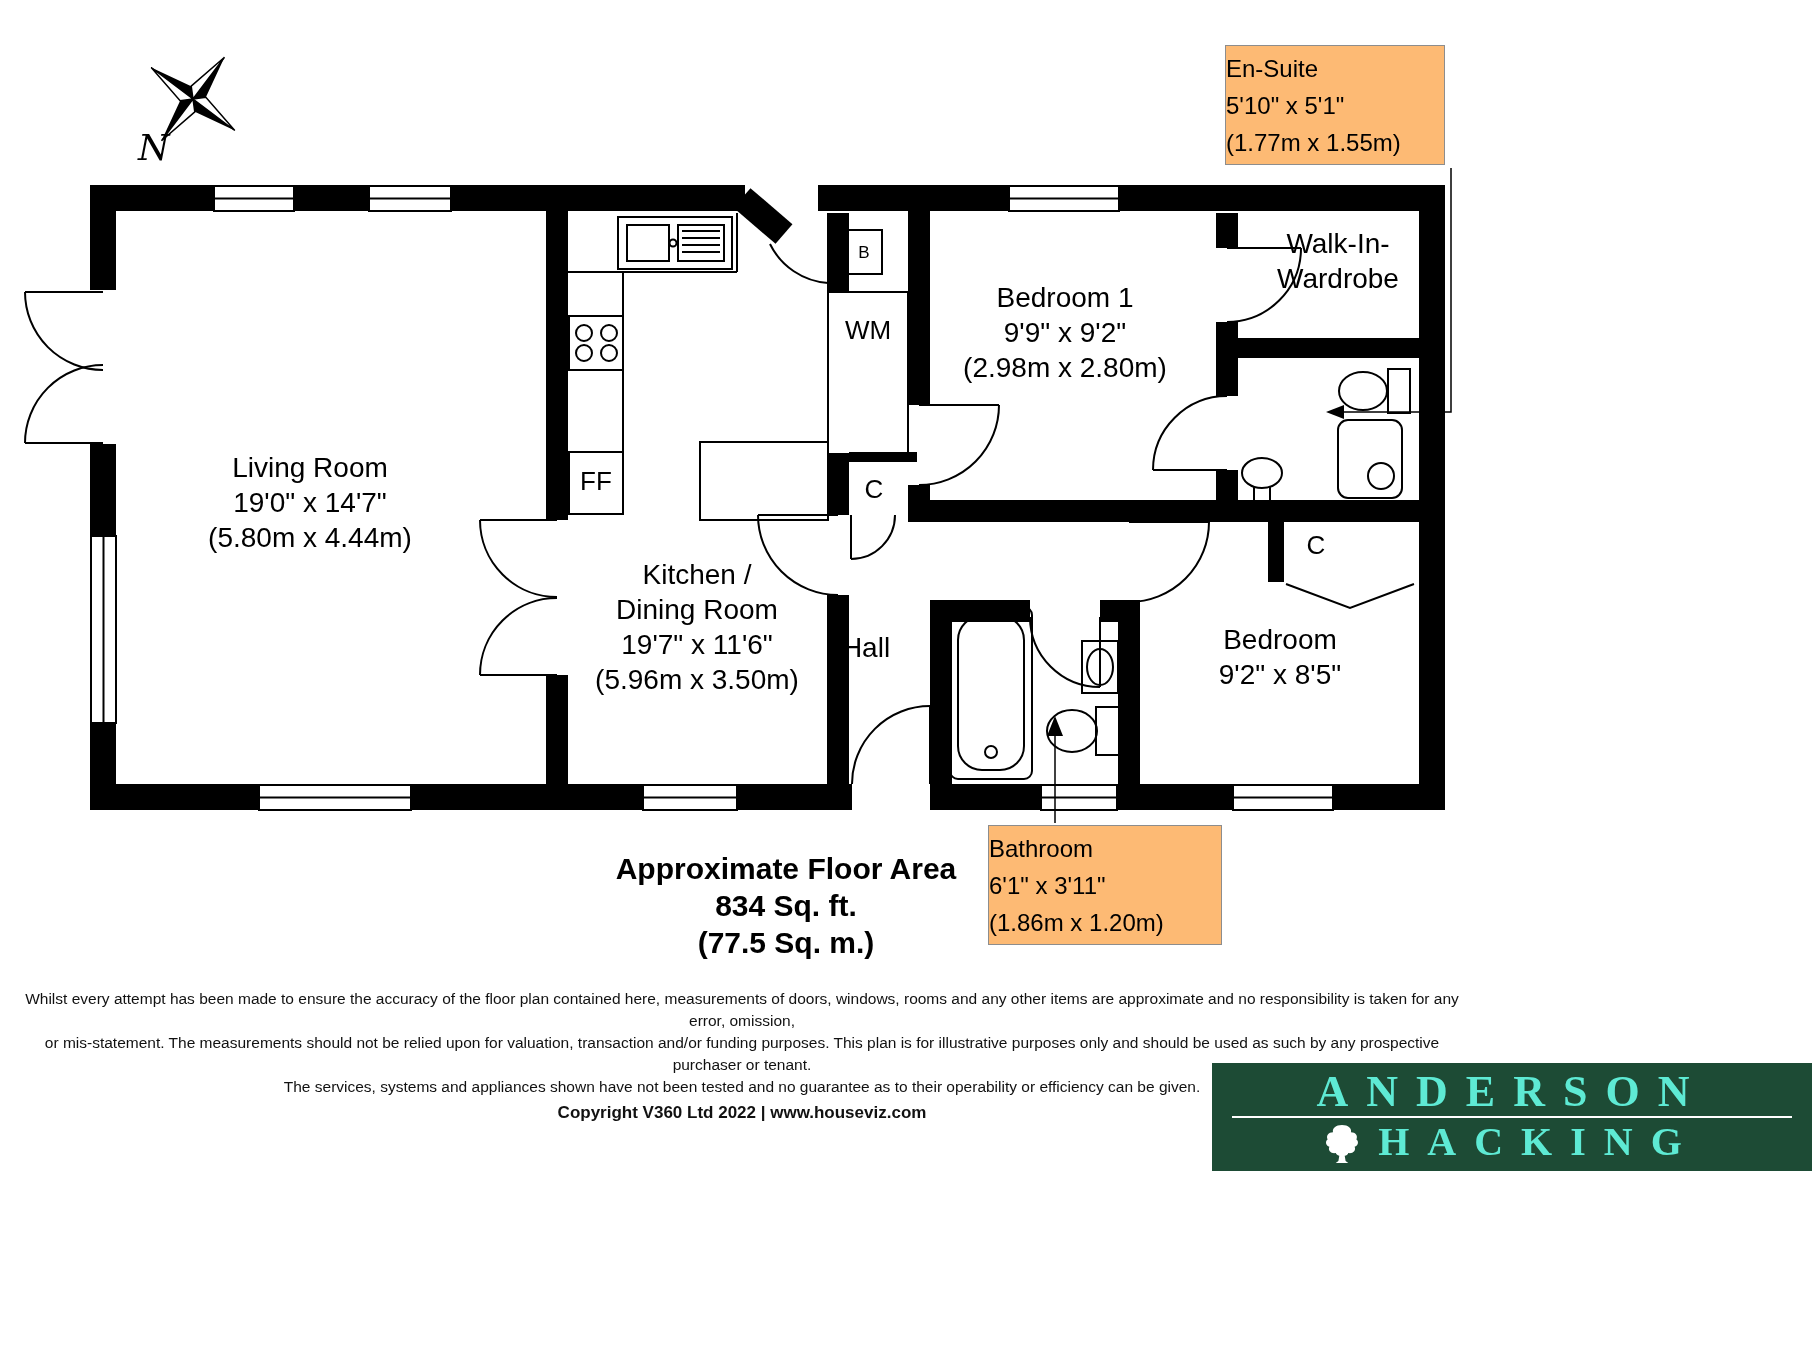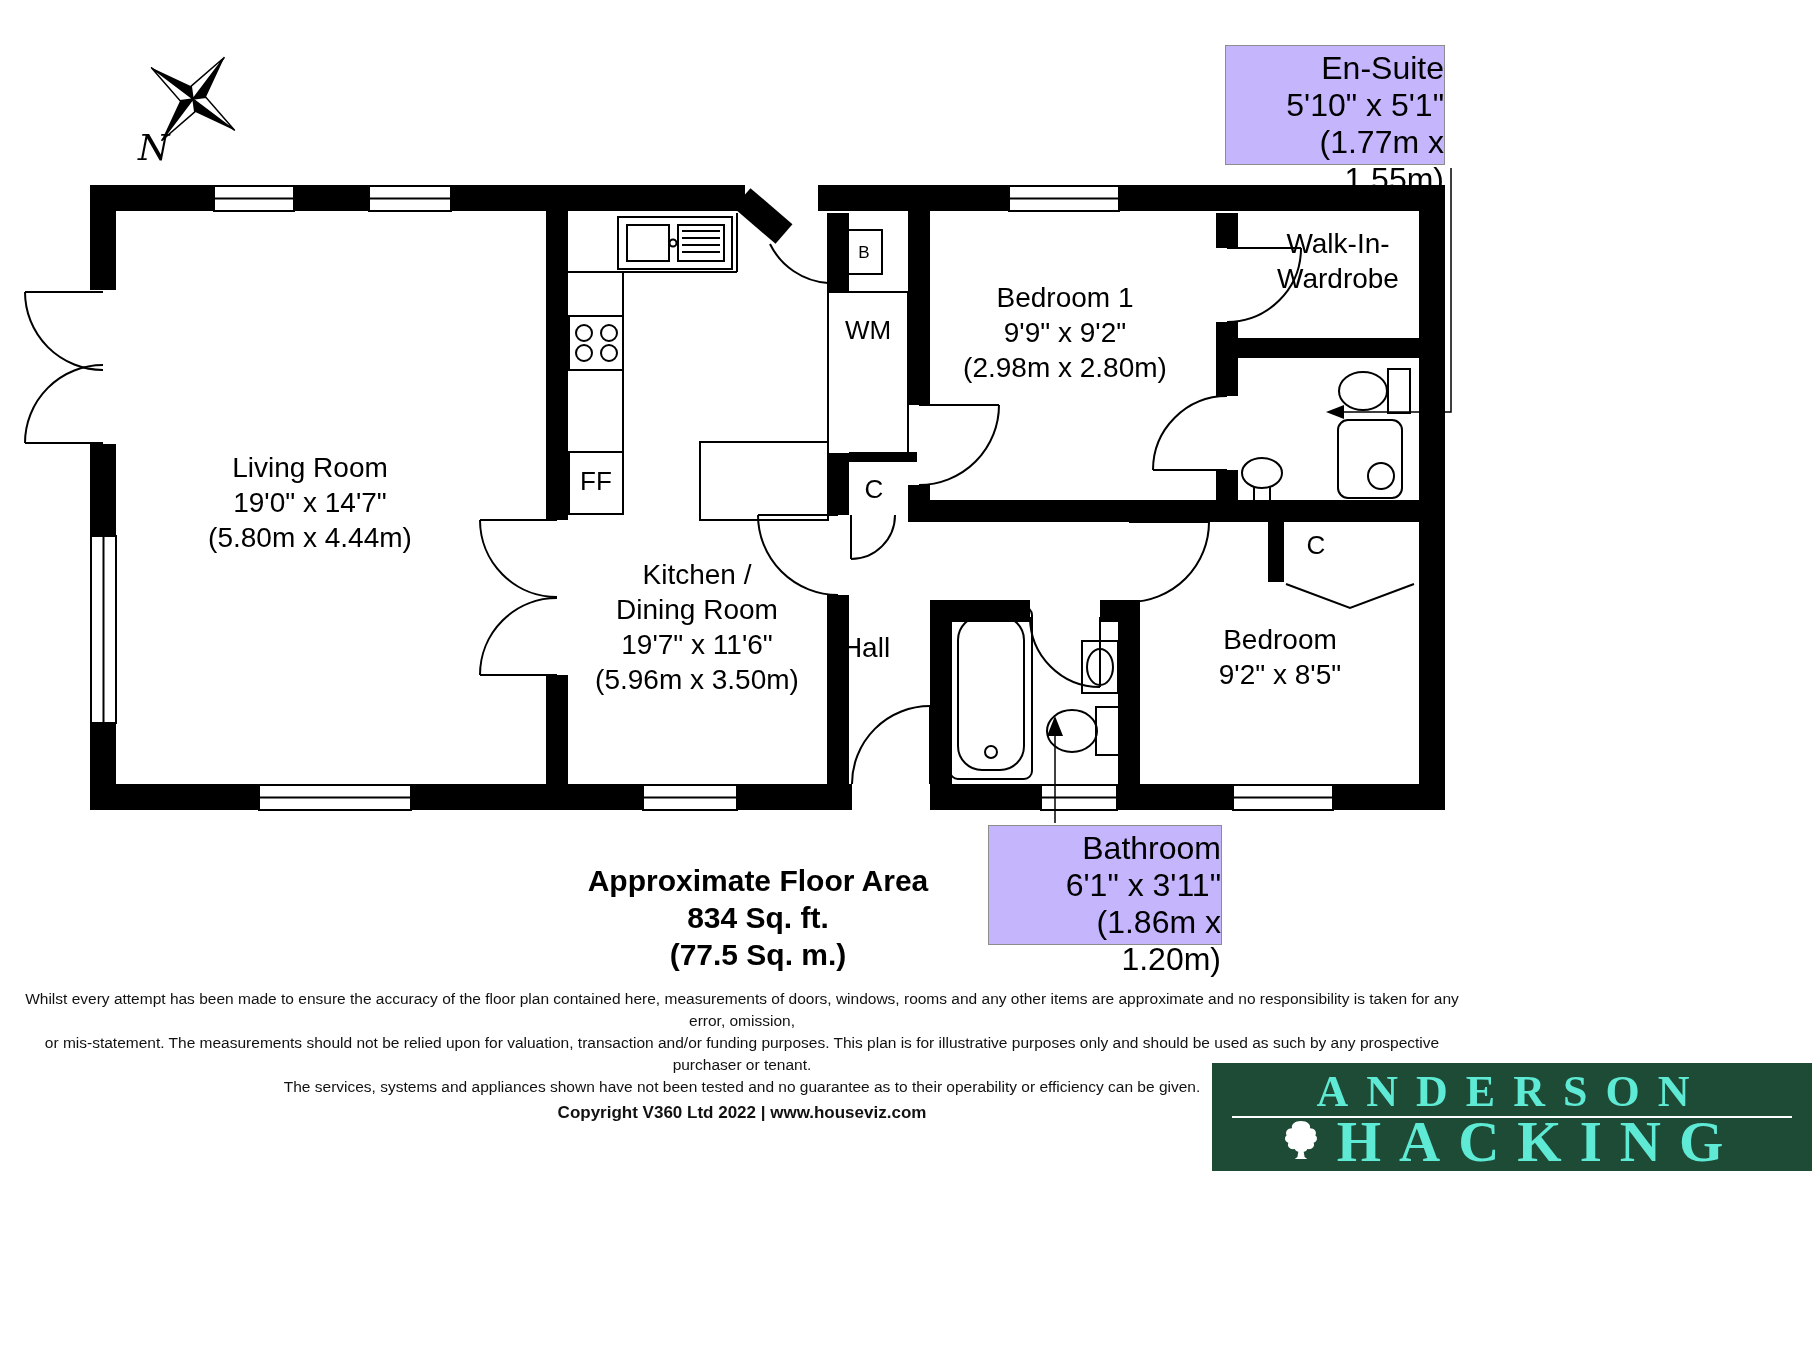--- a/index.html
+++ b/index.html
@@ -2,31 +2,31 @@
 <html><head>
 <meta charset="utf-8">
 <style>
   html,body{margin:0;padding:0;background:#fff;}
   .stage{position:relative;width:1817px;height:1369px;background:#fff;
          font-family:"Liberation Sans",sans-serif;color:#000;overflow:hidden;}
   .plan-svg{position:absolute;left:0;top:0;}
   .lbl{position:absolute;text-align:center;font-size:28px;line-height:35px;color:#000;}
   .lbl.small{font-size:26px;line-height:30px;}
   .lbl.tiny{font-size:17px;line-height:32px;}
-  .callout{position:absolute;border:1px solid #8d8d8d;background:#c4b5fd;text-align:right;
-           font-size:32px;line-height:37px;padding-top:4px;box-sizing:border-box;}
+  .callout{position:absolute;border:1px solid #8d8d8d;background:#fdba74;text-align:left;
+           font-size:24px;line-height:37px;padding-top:4px;box-sizing:border-box;}
   .area{position:absolute;text-align:center;font-weight:bold;font-size:30px;line-height:37px;}
   .footer{position:absolute;text-align:center;font-size:15.5px;line-height:22px;color:#111;}
   .copyright{font-size:17px;font-weight:bold;margin-top:4px;}
   .logo{position:absolute;box-sizing:border-box;padding:6px 20px 10px 20px;
         font-family:"Liberation Serif",serif;font-weight:bold;text-align:center;}
   .logo .row1{font-size:44px;letter-spacing:18px;line-height:46px;white-space:nowrap;}
   .logo .rule{border-top:2px solid #fff;margin:1px 0 1px 0;}
-  .logo .row2{display:flex;align-items:flex-start;justify-content:center;gap:18px;
-              font-size:57px;letter-spacing:18px;line-height:46px;white-space:nowrap;}
+  .logo .row2{display:flex;align-items:flex-end;justify-content:center;gap:18px;
+              font-size:40px;letter-spacing:18px;line-height:46px;white-space:nowrap;}
 </style>
 </head>
 <body>
 
 <div class="stage">
 
   <svg class="plan-svg" width="1817" height="1369" viewBox="0 0 1817 1369">
 
     <g transform="rotate(-8 193 99)">
       <path d="M230,62 L206,99 L230,136 L193,112 L156,136 L180,99 L156,62 L193,86 Z" fill="#000"></path>
@@ -232,21 +232,21 @@
     <div>5'10" x 5'1"</div>
     <div>(1.77m x 1.55m)</div>
   </div>
 
   <div class="callout" style="left:988px;top:825px;width:234px;height:120px;">
     <div>Bathroom</div>
     <div>6'1" x 3'11"</div>
     <div>(1.86m x 1.20m)</div>
   </div>
 
-  <div class="area" style="left:508px;top:850px;width:500px;margin-top:12px;">
+  <div class="area" style="left:536px;top:850px;width:500px;">
     <div>Approximate Floor Area</div>
     <div>834 Sq. ft.</div>
     <div>(77.5 Sq. m.)</div>
   </div>
 
   <div class="footer" style="left:12px;top:988px;width:1460px;">
     <div>Whilst every attempt has been made to ensure the accuracy of the floor plan contained here, measurements of doors, windows, rooms and any other items are approximate and no responsibility is taken for any error, omission,</div>
     <div>or mis-statement. The measurements should not be relied upon for valuation, transaction and/or funding purposes. This plan is for illustrative purposes only and should be used as such by any prospective purchaser or tenant.</div>
     <div>The services, systems and appliances shown have not been tested and no guarantee as to their operability or efficiency can be given.</div>
     <div class="copyright">Copyright V360 Ltd 2022 | www.houseviz.com</div>

